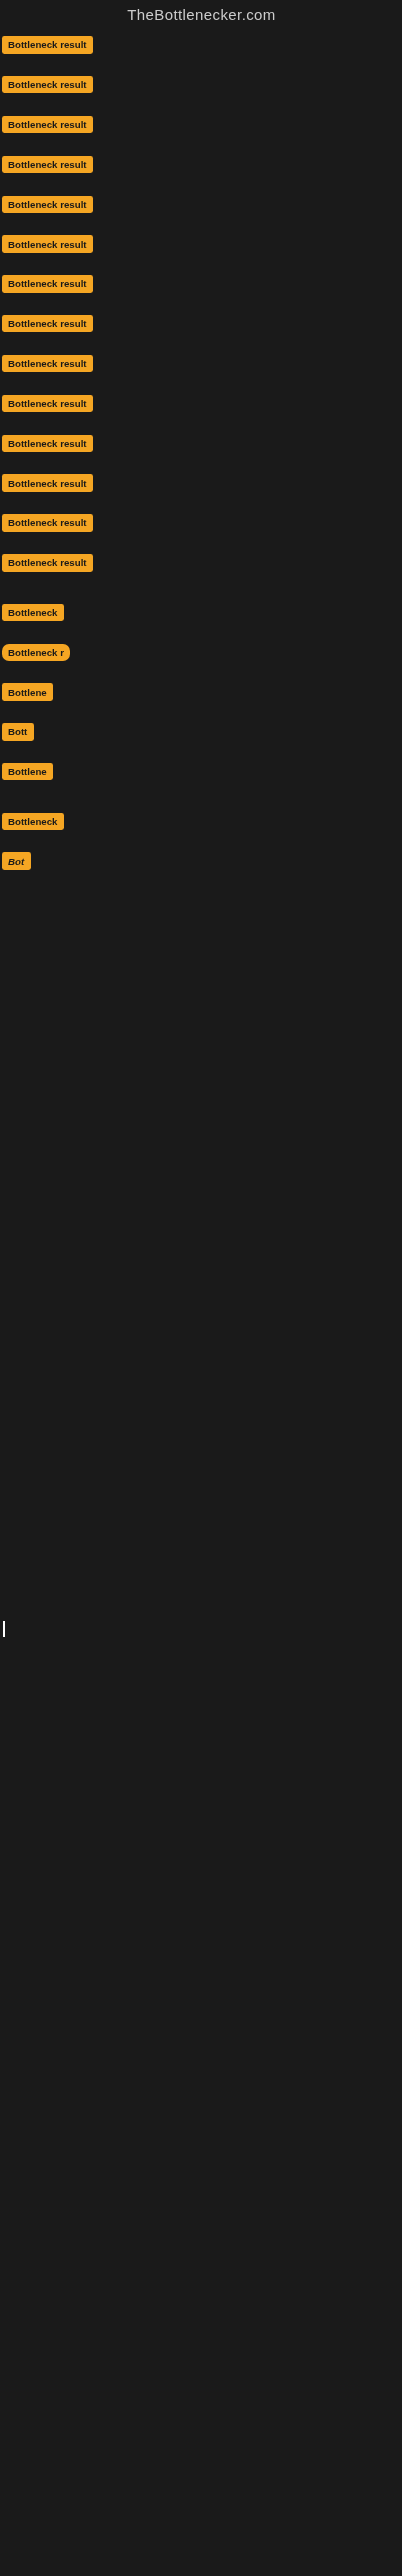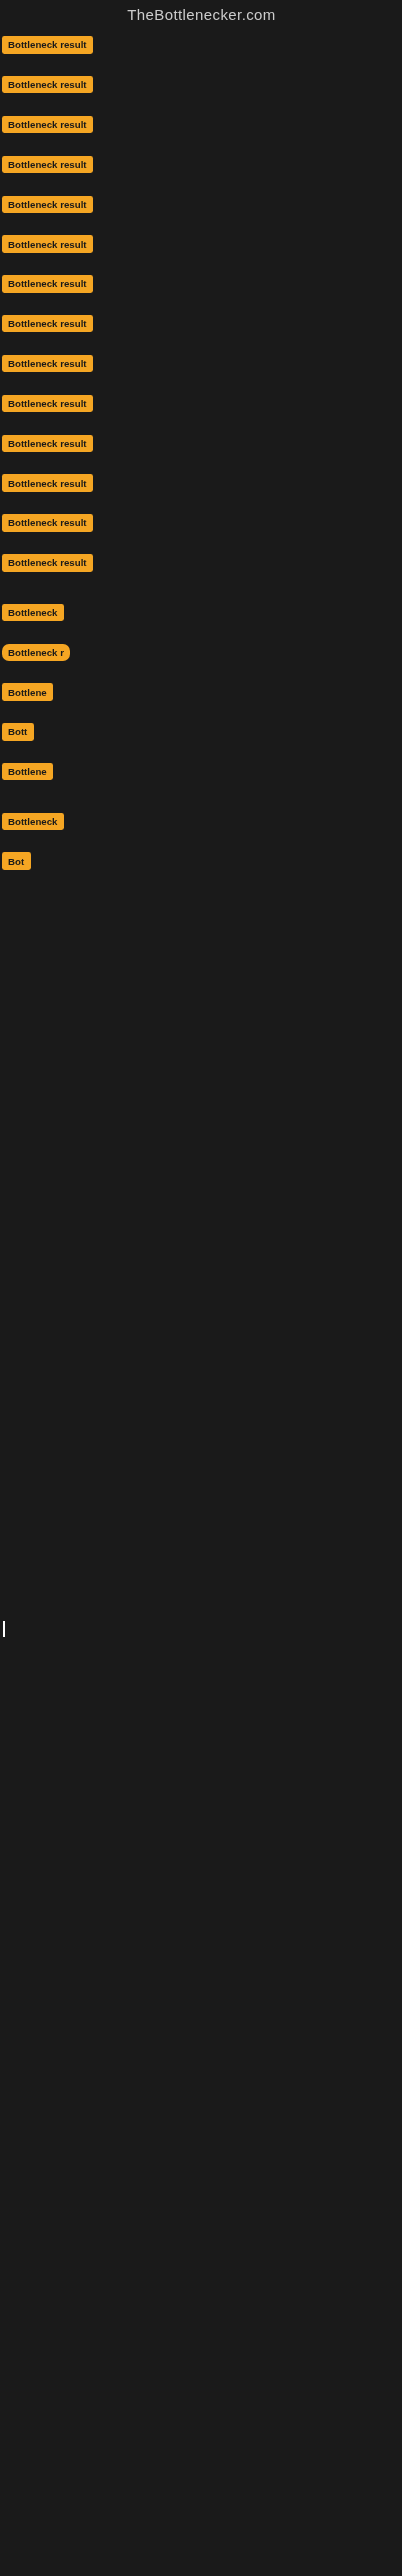--- a/index.html
+++ b/index.html
@@ -95,16 +95,16 @@
     </div><div style="height: 9.7px;"></div><div class="bottleneck-item" style="padding-top: 6.4px; padding-bottom: 6.4px;">
       <span class="bottleneck-badge" style="max-width: 72px; border-radius: 7px;">Bottleneck r</span>
     </div><div style="height: 9.7px;"></div><div class="bottleneck-item" style="padding-top: 6.4px; padding-bottom: 6.4px;">
       <span class="bottleneck-badge" style="max-width: 58px;">Bottlene</span>
     </div><div style="height: 9.7px;"></div><div class="bottleneck-item" style="padding-top: 6.4px; padding-bottom: 6.4px;">
       <span class="bottleneck-badge" style="max-width: 35px;">Bott</span>
     </div><div style="height: 9.7px;"></div><div class="bottleneck-item" style="padding-top: 6.4px; padding-bottom: 6.4px;">
       <span class="bottleneck-badge" style="max-width: 58px;">Bottlene</span>
     </div><div style="height: 9.7px;"></div><div style="height: 9.7px;"></div><div class="bottleneck-item" style="padding-top: 6.4px; padding-bottom: 6.4px;">
       <span class="bottleneck-badge" style="max-width: 66px;">Bottleneck</span>
-    </div><div style="height: 9.7px;"></div><div class="bottleneck-item" style="padding-top: 6.4px; padding-bottom: 6.4px;">
+    </div><div style="height: 9.7px;"></div><div class="bottleneck-item" style="padding-top: 6.4px; padding-bottom: 6.4px; font-style: italic;">
       <span class="bottleneck-badge" style="max-width: 29px;">Bot</span>
     </div><div style="height: 9.7px;"></div><div style="height: 9.7px;"></div><div style="height: 725px;"></div><div class="cursor-line" style="margin-left: 1.6px;"></div><div style="height: 242px;"></div></div>
 
 
 </body></html>

